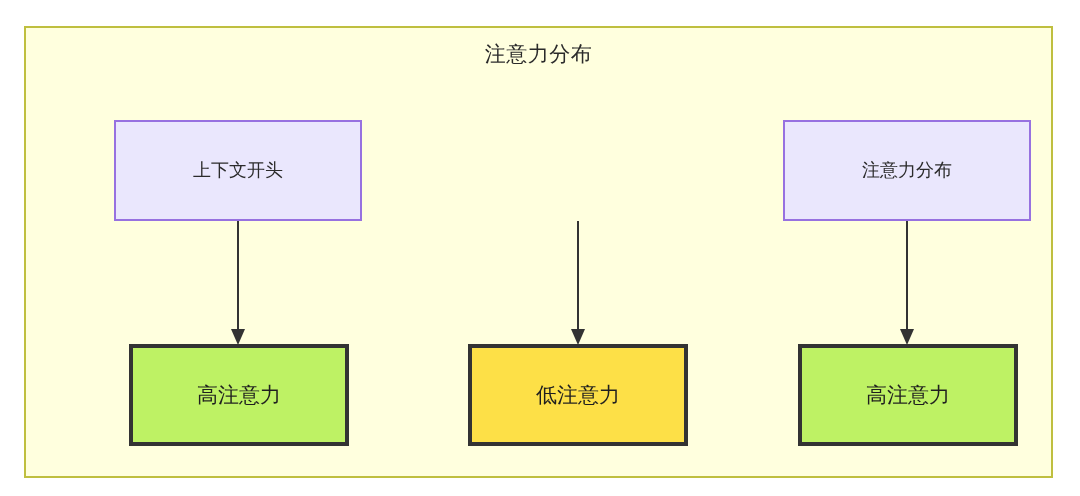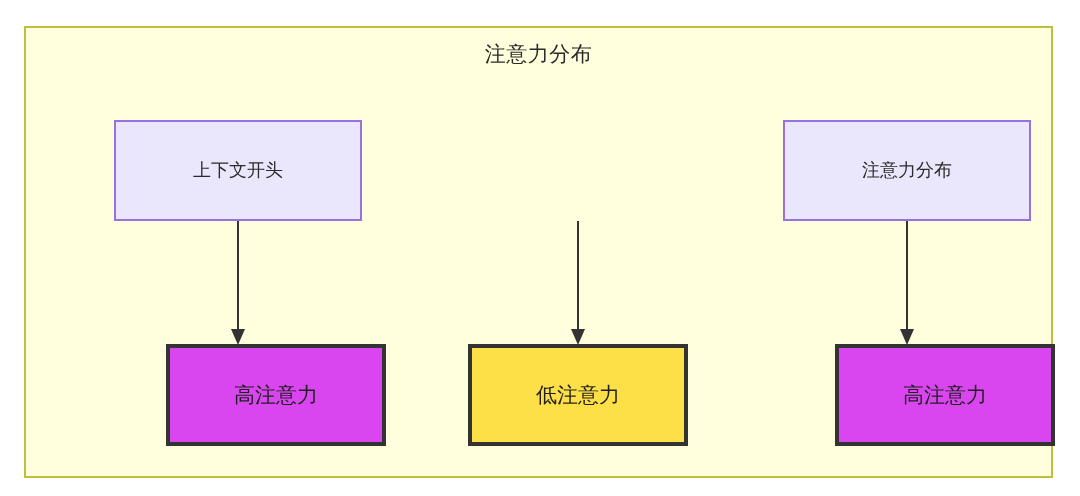--- a/index.html
+++ b/index.html
@@ -77,22 +77,21 @@
   .node-attention {
     width: 220px;
     height: 102px;
     border: 4px solid #333333;
     font-size: 21px;
     color: #1f1f1f;
     top: 316px;
   }
 
   .node-attention.high {
-    background: #d946ef;
-    margin-left: 37px;
+    background: #bef264;
   }
 
   .node-attention.low {
     background: #fde047;
   }
 
   
   .col-start .node-context { left: 88px; }
   .col-start .node-attention { left: 103px; }
 

